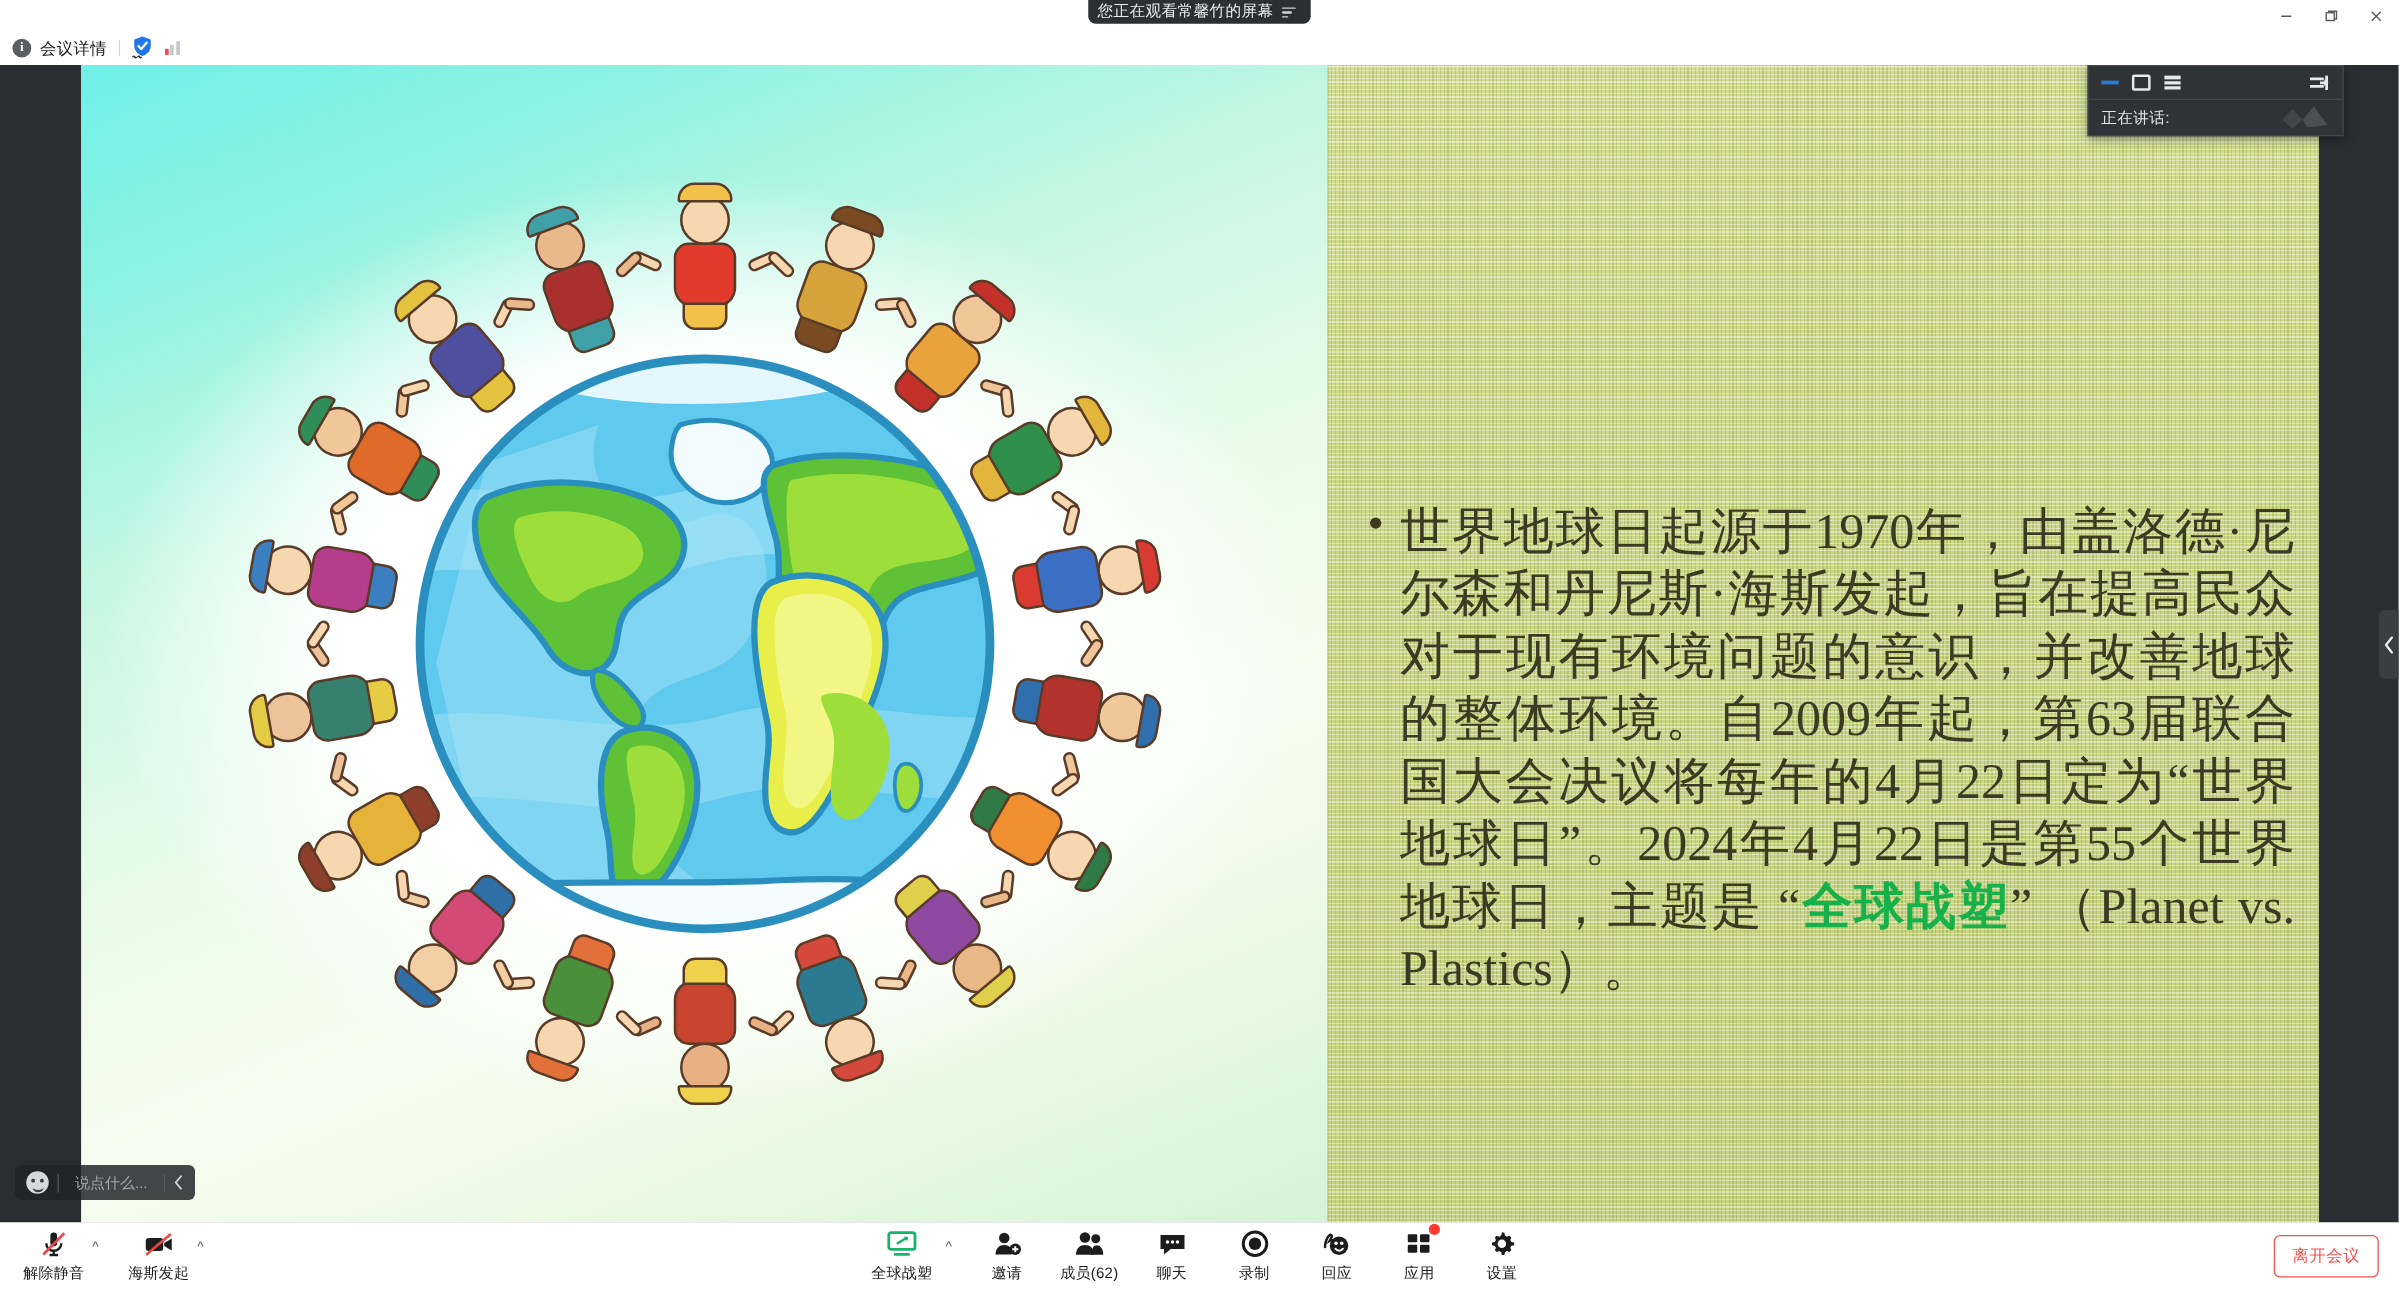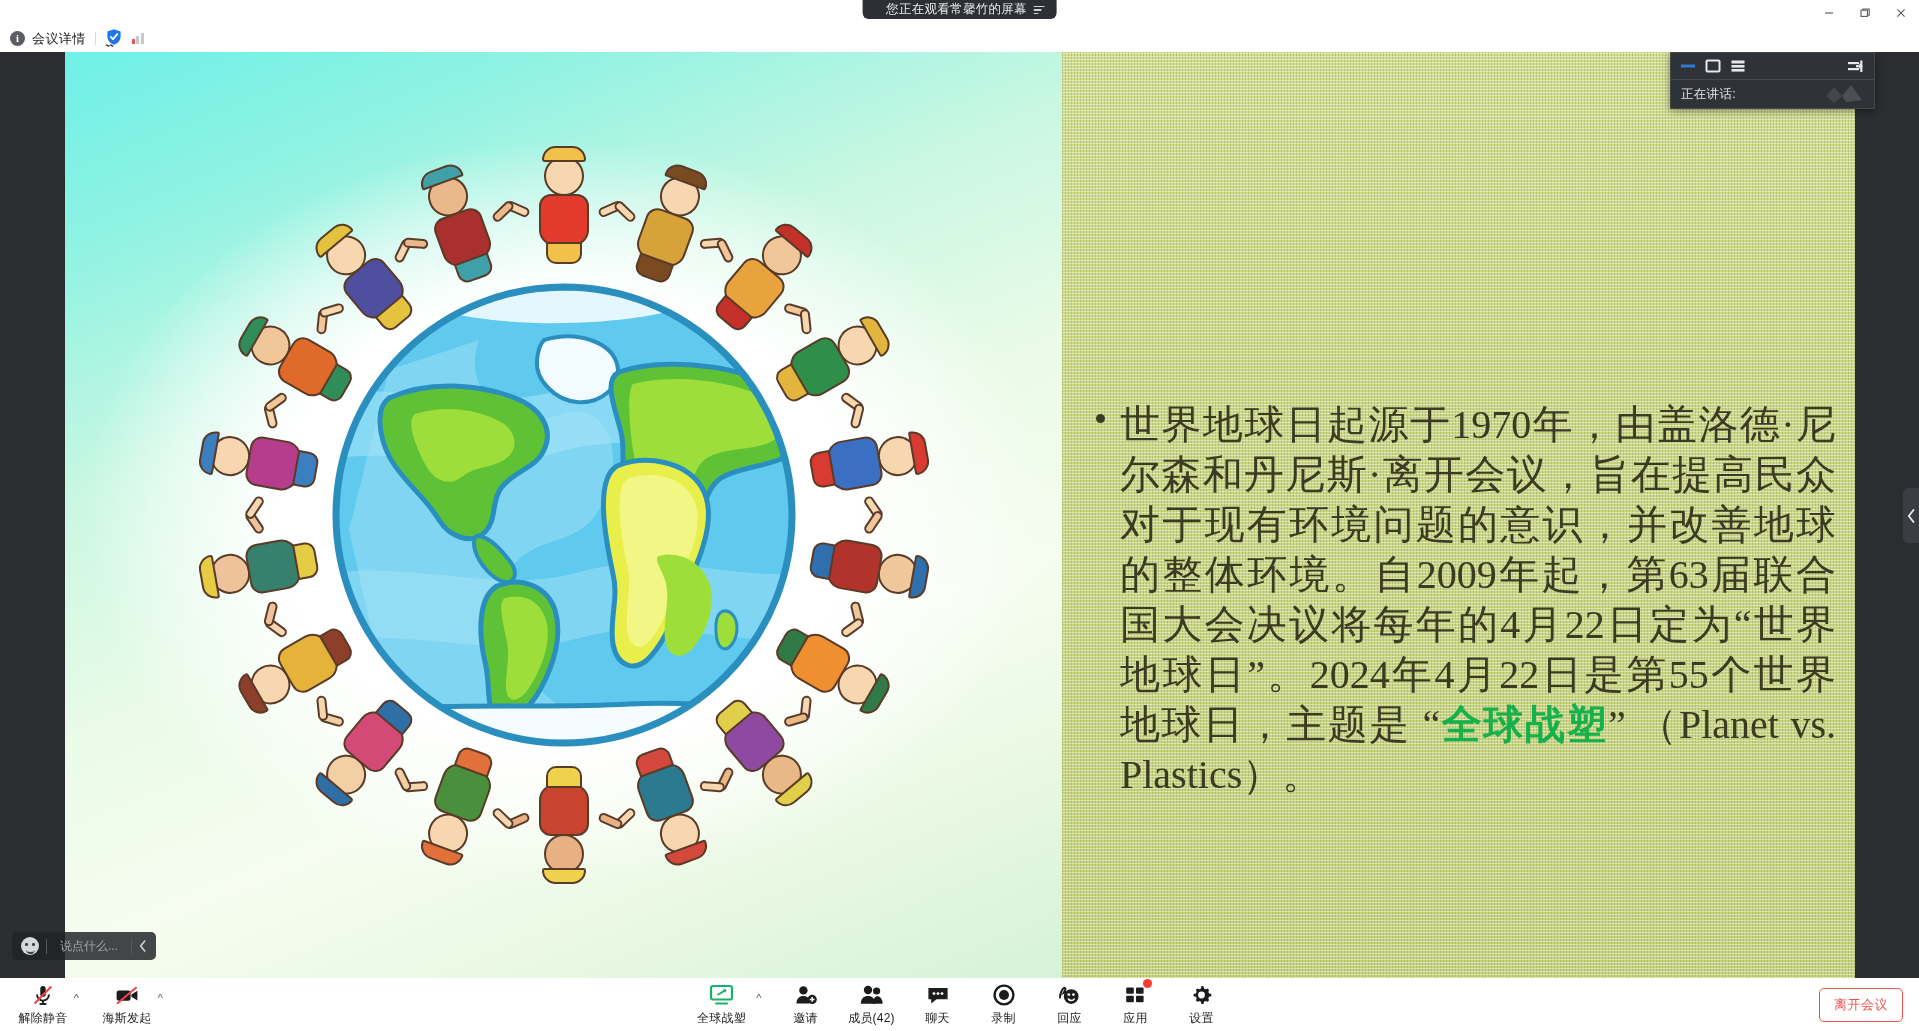--- a/index.html
+++ b/index.html
@@ -15,21 +15,21 @@
   
   .titlebar {
     position: absolute; top: 0; left: 0; width: 1919px; height: 25px;
     background: #ffffff; z-index: 40;
   }
   .share-banner {
     position: absolute; left: 50%; transform: translateX(-50%); top: 0px;
     height: 19px; background: #2c2f33; color: #e9eaec;
     border-radius: 0 0 6px 6px;
     display: flex; align-items: center; gap: 7px;
-    padding: 0 12px 0 24px;
+    padding: 0 12px 0 8px;
     font-size: 12.5px; letter-spacing: .3px; white-space: nowrap;
   }
   .share-banner .menu-dots {
     display:inline-flex; flex-direction:column; justify-content:center;
     gap:2px; width:11px; padding-top:1px;
   }
   .share-banner .menu-dots i { display:block; height:1.5px; background:#cfd2d6; border-radius:1px; }
   .share-banner .menu-dots i:nth-child(1){ width:11px; }
   .share-banner .menu-dots i:nth-child(2){ width:8px; }
   .share-banner .menu-dots i:nth-child(3){ width:5px; }
@@ -519,21 +519,21 @@
             <path d="M110 30 C180 6 290 4 360 26 C300 46 180 50 110 30 Z" fill="#f4fcff" opacity=".9"></path>
           </g>
           <circle cx="235" cy="235" r="228" fill="none" stroke="#2a8fbf" stroke-width="7"></circle>
         </svg>
       </div>
 
       <div class="slide">
         <div class="slide-body">
           <span class="bullet"></span>
           <span class="body-text">
-            <span>世界地球日起源于1970年，由盖洛德·尼尔森和丹尼斯·离开会议，旨在提高民众对于现有环境问题的意识，并改善地球的整体环境。自2009年起，第63届联合国大会决议将每年的4月22日定为“世界地球日”。2024年4月22日是第55个世界地球日，主题是 “</span><span class="hl-green">全球战塑</span><span>” （Planet vs. Plastics）。</span>
+            <span>世界地球日起源于1970年，由盖洛德·尼尔森和丹尼斯·海斯发起，旨在提高民众对于现有环境问题的意识，并改善地球的整体环境。自2009年起，第63届联合国大会决议将每年的4月22日定为“世界地球日”。2024年4月22日是第55个世界地球日，主题是 “</span><span class="hl-green">全球战塑</span><span>” （Planet vs. Plastics）。</span>
           </span>
         </div>
       </div>
     </div>
 
     <div class="float-panel">
       <div class="fp-bar">
         <span class="fp-ico">
           <svg width="16" height="14" viewBox="0 0 16 14">
               <rect x="1" y="5.5" width="14" height="3" fill="#2b7bd6"></rect>
@@ -663,21 +663,21 @@
 
       <div class="tb-item">
         <span class="tb-ico">
           <svg width="26" height="22" viewBox="0 0 26 22">
             <circle cx="9" cy="6" r="4.2" fill="#1c1c1c"></circle>
             <path d="M1.8 19.8 C1.8 14.6 5 12 9 12 C13 12 16.2 14.6 16.2 19.8 Z" fill="#1c1c1c"></path>
             <circle cx="17.6" cy="7" r="3.6" fill="#1c1c1c"></circle>
             <path d="M13.8 19.8 C14.4 14.6 16 12.2 18.2 12.2 C21 12.2 23.6 14.8 23.6 19.8 Z" fill="#1c1c1c"></path>
           </svg>
         </span>
-        <span class="tb-label">成员(42)</span>
+        <span class="tb-label">成员(62)</span>
       </div>
 
       <div class="tb-item">
         <span class="tb-ico">
           <svg width="24" height="22" viewBox="0 0 24 22">
             <path d="M2.4 4 h19.2 v11.2 h-11 l-5.4 4.4 v-4.4 h-2.8 Z" fill="#1c1c1c"></path>
             <circle cx="8" cy="9.6" r="1.4" fill="#fff"></circle>
             <circle cx="12" cy="9.6" r="1.4" fill="#fff"></circle>
             <circle cx="16" cy="9.6" r="1.4" fill="#fff"></circle>
           </svg>

